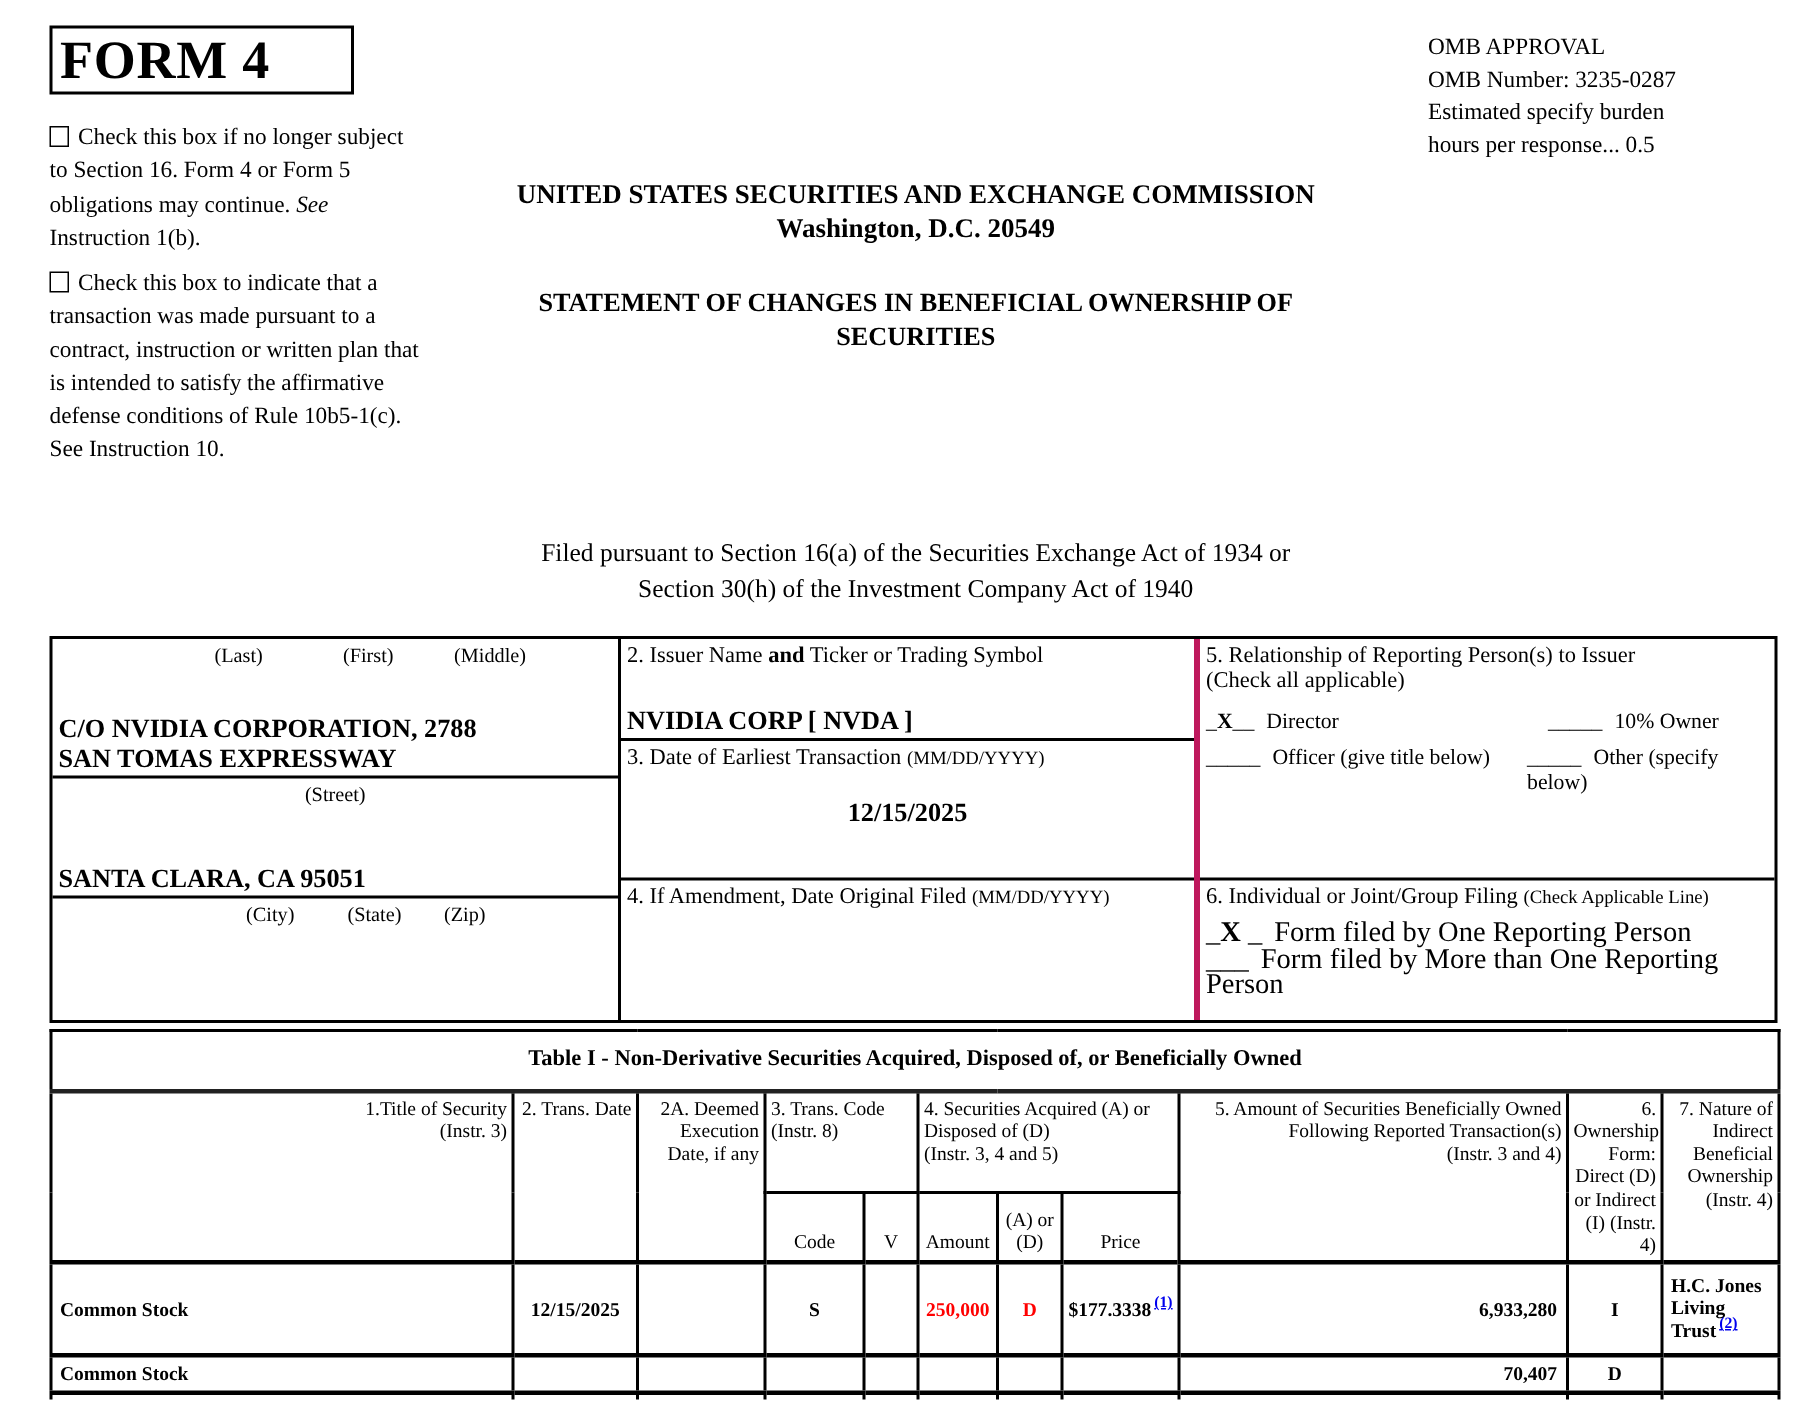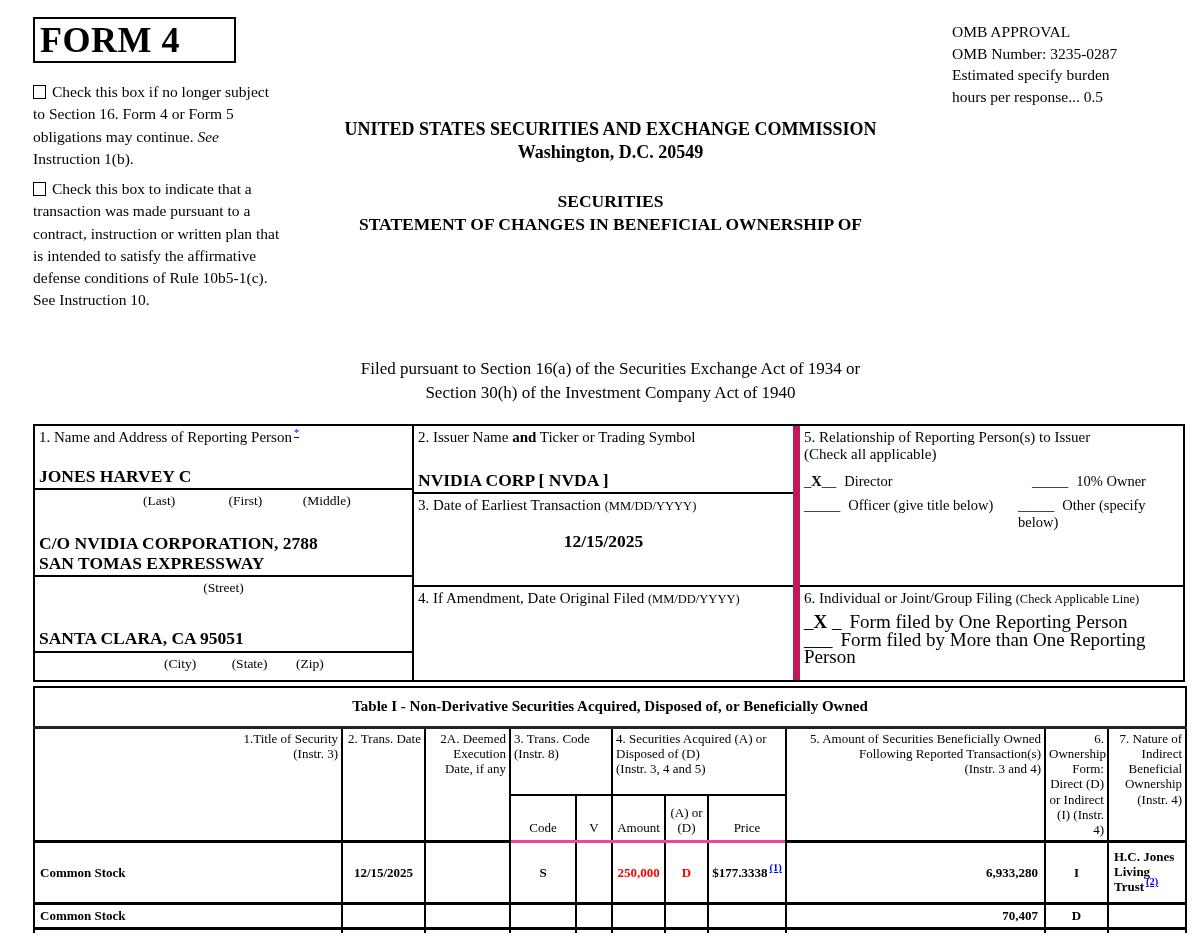--- a/index.html
+++ b/index.html
@@ -22,21 +22,21 @@
   
   .omb { position:absolute; left:952px; top:21px; width:244px; font-size:15.5px; line-height:21.5px; }
   
   .center-head { position:absolute; left:238px; top:118px; width:745px; text-align:center; font-weight:bold; font-size:18px; line-height:22.5px; }
   .statement { margin-top:27px; font-size:17.5px; line-height:23px; }
   .filed { position:absolute; left:238px; top:357px; width:745px; text-align:center; font-size:17px; line-height:23.5px; }
   
   .idtable { position:absolute; left:33px; top:424px; width:1152px; height:258px; border:2px solid #000; display:flex; font-size:15px; }
   .idcol { display:flex; flex-direction:column; }
   .idcol1 { width:379px; border-right:2px solid #000; }
-  .idcol2 { width:386px; border-right:7px solid #be185d; }
+  .idcol2 { width:386px; border-right:4px solid #be185d; }
   .idcol3 { flex:1; }
   .idbox { position:relative; border-bottom:2px solid #000; padding:3px 4px; }
   .idbox.last { border-bottom:none; }
   .h68 { height:68px; } .h93 { height:93px; } .h64 { height:80px; }
   .h29 { height:29px; } .h161 { height:161px; }
   .bigval { font-weight:bold; font-size:17.5px; }
   .bottomleft { position:absolute; bottom:2px; left:4px; right:2px; line-height:1.15; }
   .sublbl { font-size:13.5px; }
   .lfm span:nth-child(1){ margin-left:104px; }
   .lfm span:nth-child(2){ margin-left:50px; }
@@ -55,21 +55,21 @@
   .filelines { margin-top:6px; font-size:19px; line-height:17.5px; }
   .fnlink { color:#0000EE; text-decoration:underline; font-size:10.5px; vertical-align:super; line-height:0; cursor:pointer; }
   sup.fnlink { margin-left:2px; }
   
   .t1 { position:absolute; left:33px; top:686px; width:1152px; border-collapse:collapse; table-layout:fixed; font-size:13px; }
   .t1 td { border:2px solid #000; vertical-align:top; padding:2px 3px; text-align:left; line-height:1.18; overflow:hidden; }
   .t1 .title-cell { border-bottom:3px solid #222; text-align:center; font-weight:bold; font-size:15px; vertical-align:middle; }
   .t1 tr.trow { height:40px; }
   .t1 tr.h1 { height:68px; }
   .t1 tr.h2 { height:46px; }
-  .t1 tr.h2 td { vertical-align:bottom; text-align:center; border-bottom:3px solid #ec4899; padding-bottom:4px;margin-top:22px; }
+  .t1 tr.h2 td { vertical-align:bottom; text-align:center; border-bottom:3px solid #000000; padding-bottom:4px;margin-top:22px; }
   .t1 td.rs { border-bottom:3px solid #000;text-align:right; }
   .t1 tr.d1 { height:62px; }
   .t1 tr.d2 { height:25px; }
   .t1 tr.d1 td, .t1 tr.d2 td { vertical-align:middle; font-weight:bold; border-bottom:3px solid #000; }
   .t1 tr.partial { height:5px; }
   .t1 tr.partial td { border-bottom:none; padding:0; }
   .t1 .ctr { text-align:center; }
   .t1 .rt { text-align:right; padding-right:6px; }
   .t1 .lft { padding-left:5px; }
   .red { color:#FF0000; }
@@ -96,37 +96,33 @@
     <div>OMB APPROVAL</div>
     <div>OMB Number: 3235-0287</div>
     <div>Estimated specify burden</div>
     <div>hours per response... 0.5</div>
   </div>
 
   <div class="center-head">
     <div>UNITED STATES SECURITIES AND EXCHANGE COMMISSION</div>
     <div>Washington, D.C. 20549</div>
     <div class="statement">
+      <div>STATEMENT OF CHANGES IN BENEFICIAL OWNERSHIP OF</div>
       <div>SECURITIES</div>
-      <div>STATEMENT OF CHANGES IN BENEFICIAL OWNERSHIP OF</div>
     </div>
   </div>
 
   <div class="filed">
     <div>Filed pursuant to Section 16(a) of the Securities Exchange Act of 1934 or</div>
     <div>Section 30(h) of the Investment Company Act of 1940</div>
   </div>
 
   <div class="idtable">
 
     <div class="idcol idcol1">
-      <div class="idbox h68">
-        <span>1. Name and Address of Reporting Person</span><sup class="fnlink">*</sup>
-        <div class="bigval bottomleft">JONES HARVEY C</div>
-      </div>
       <div class="idbox h93">
         <div class="sublbl lfm">
           <span>(Last)</span>
           <span>(First)</span>
           <span>(Middle)</span>
         </div>
         <div class="bigval bottomleft">
           <div>C/O NVIDIA CORPORATION, 2788</div>
           <div>SAN TOMAS EXPRESSWAY</div>
         </div>

